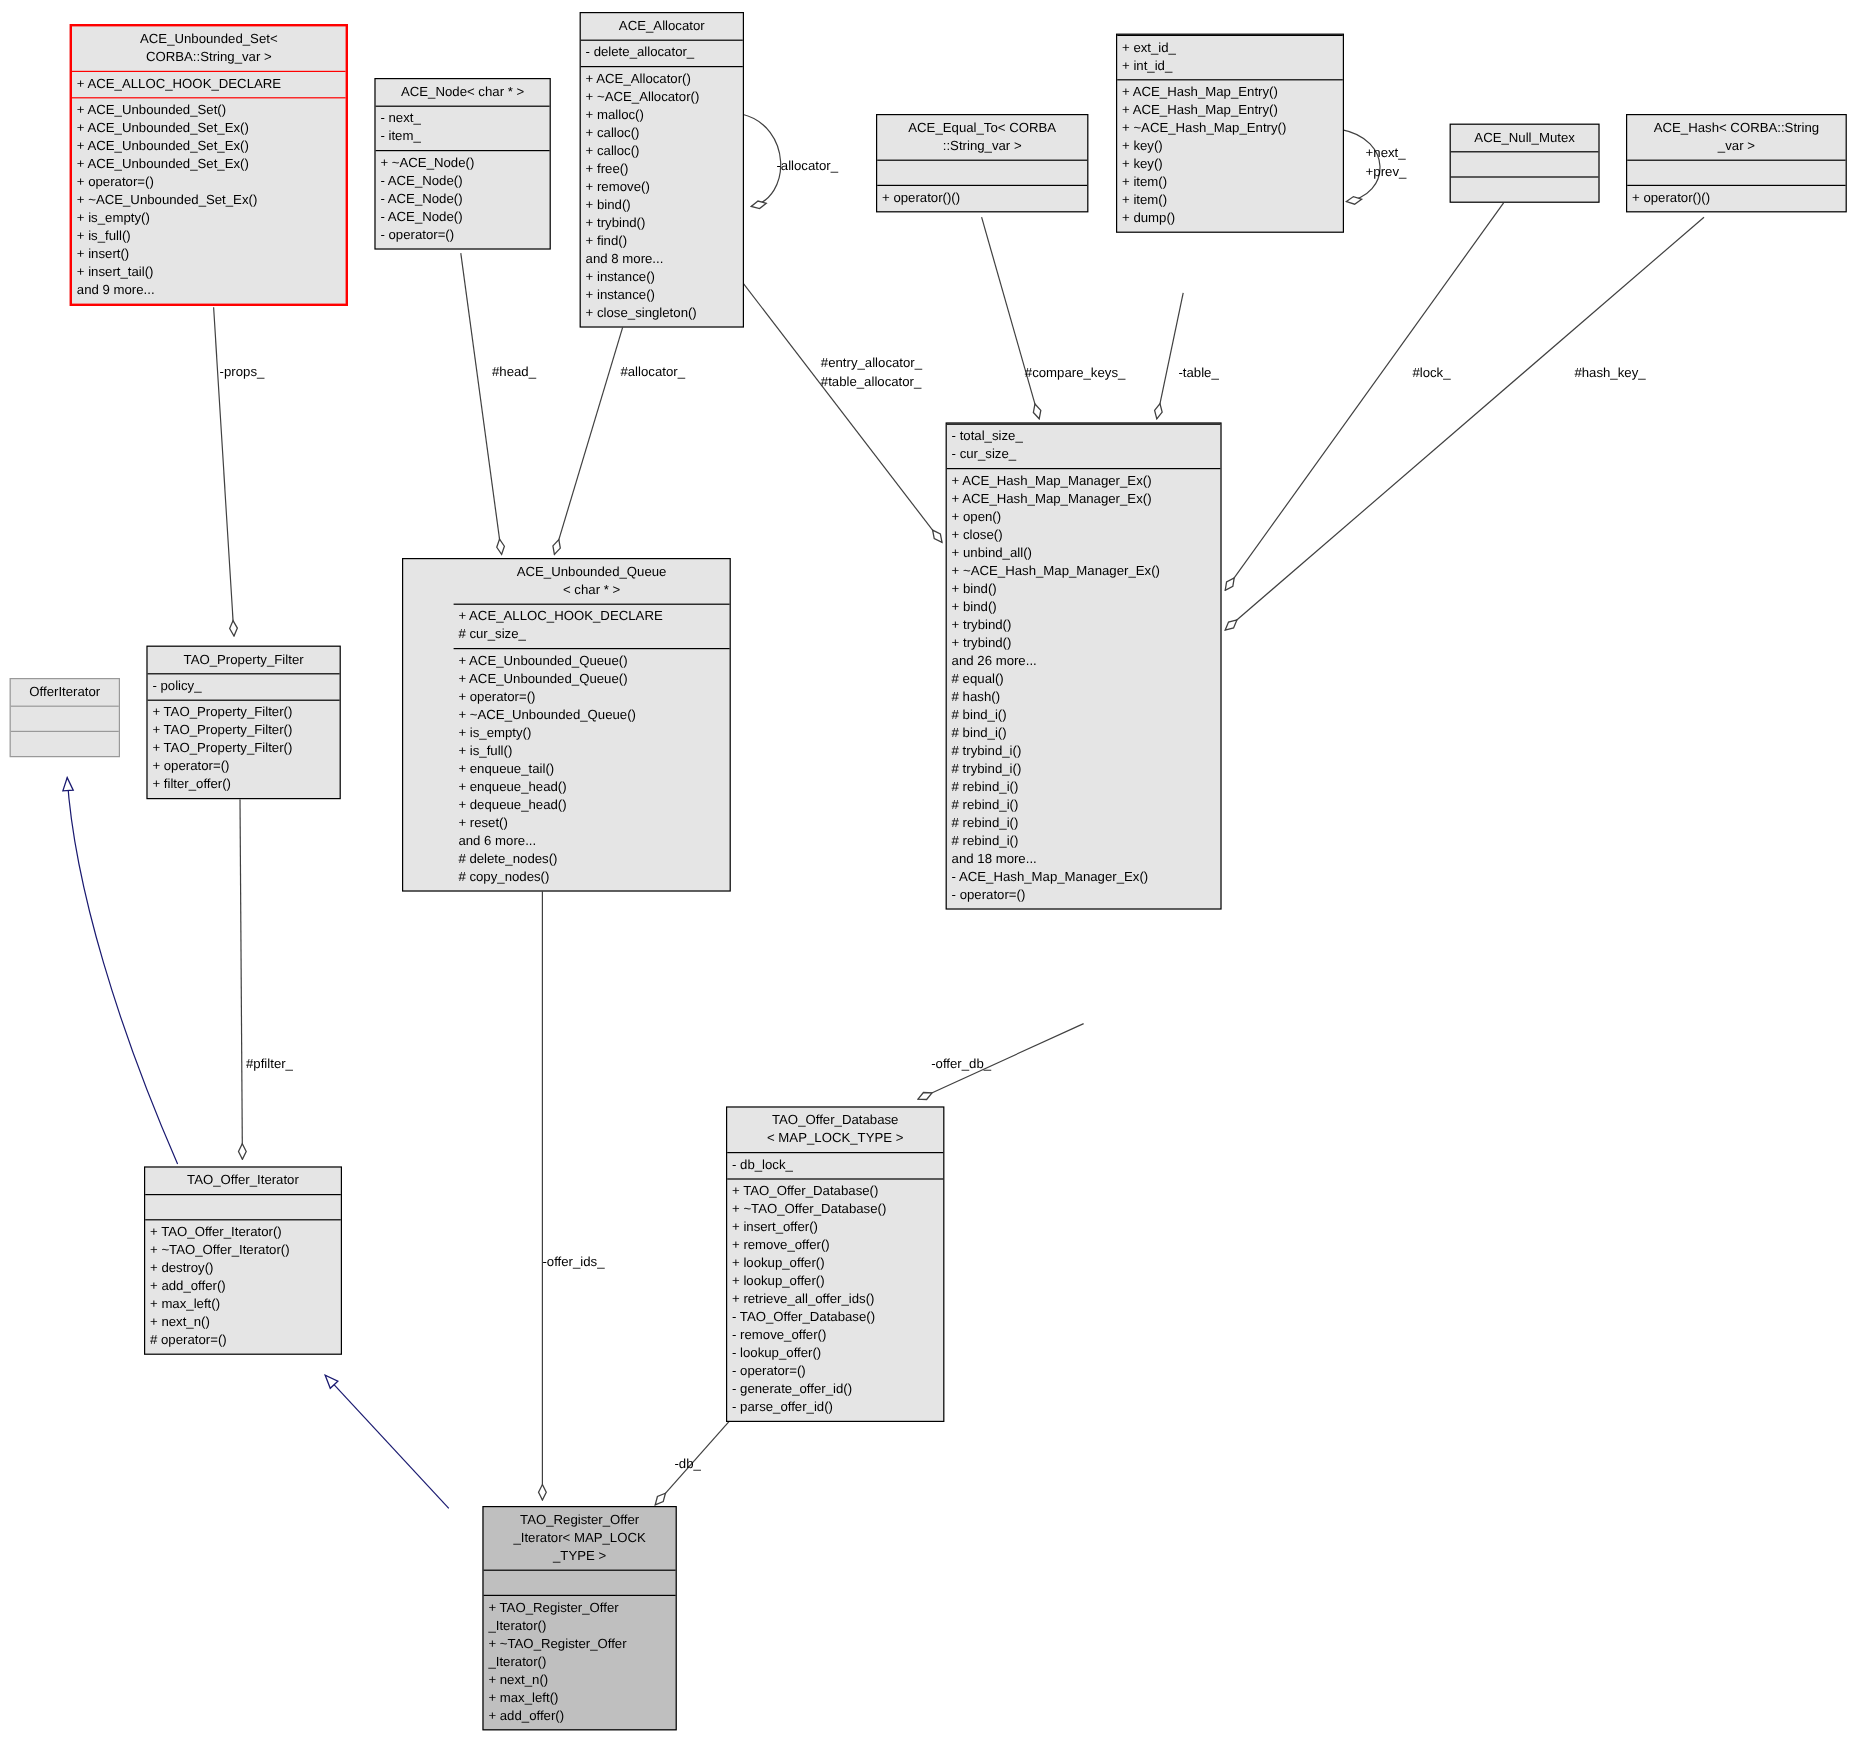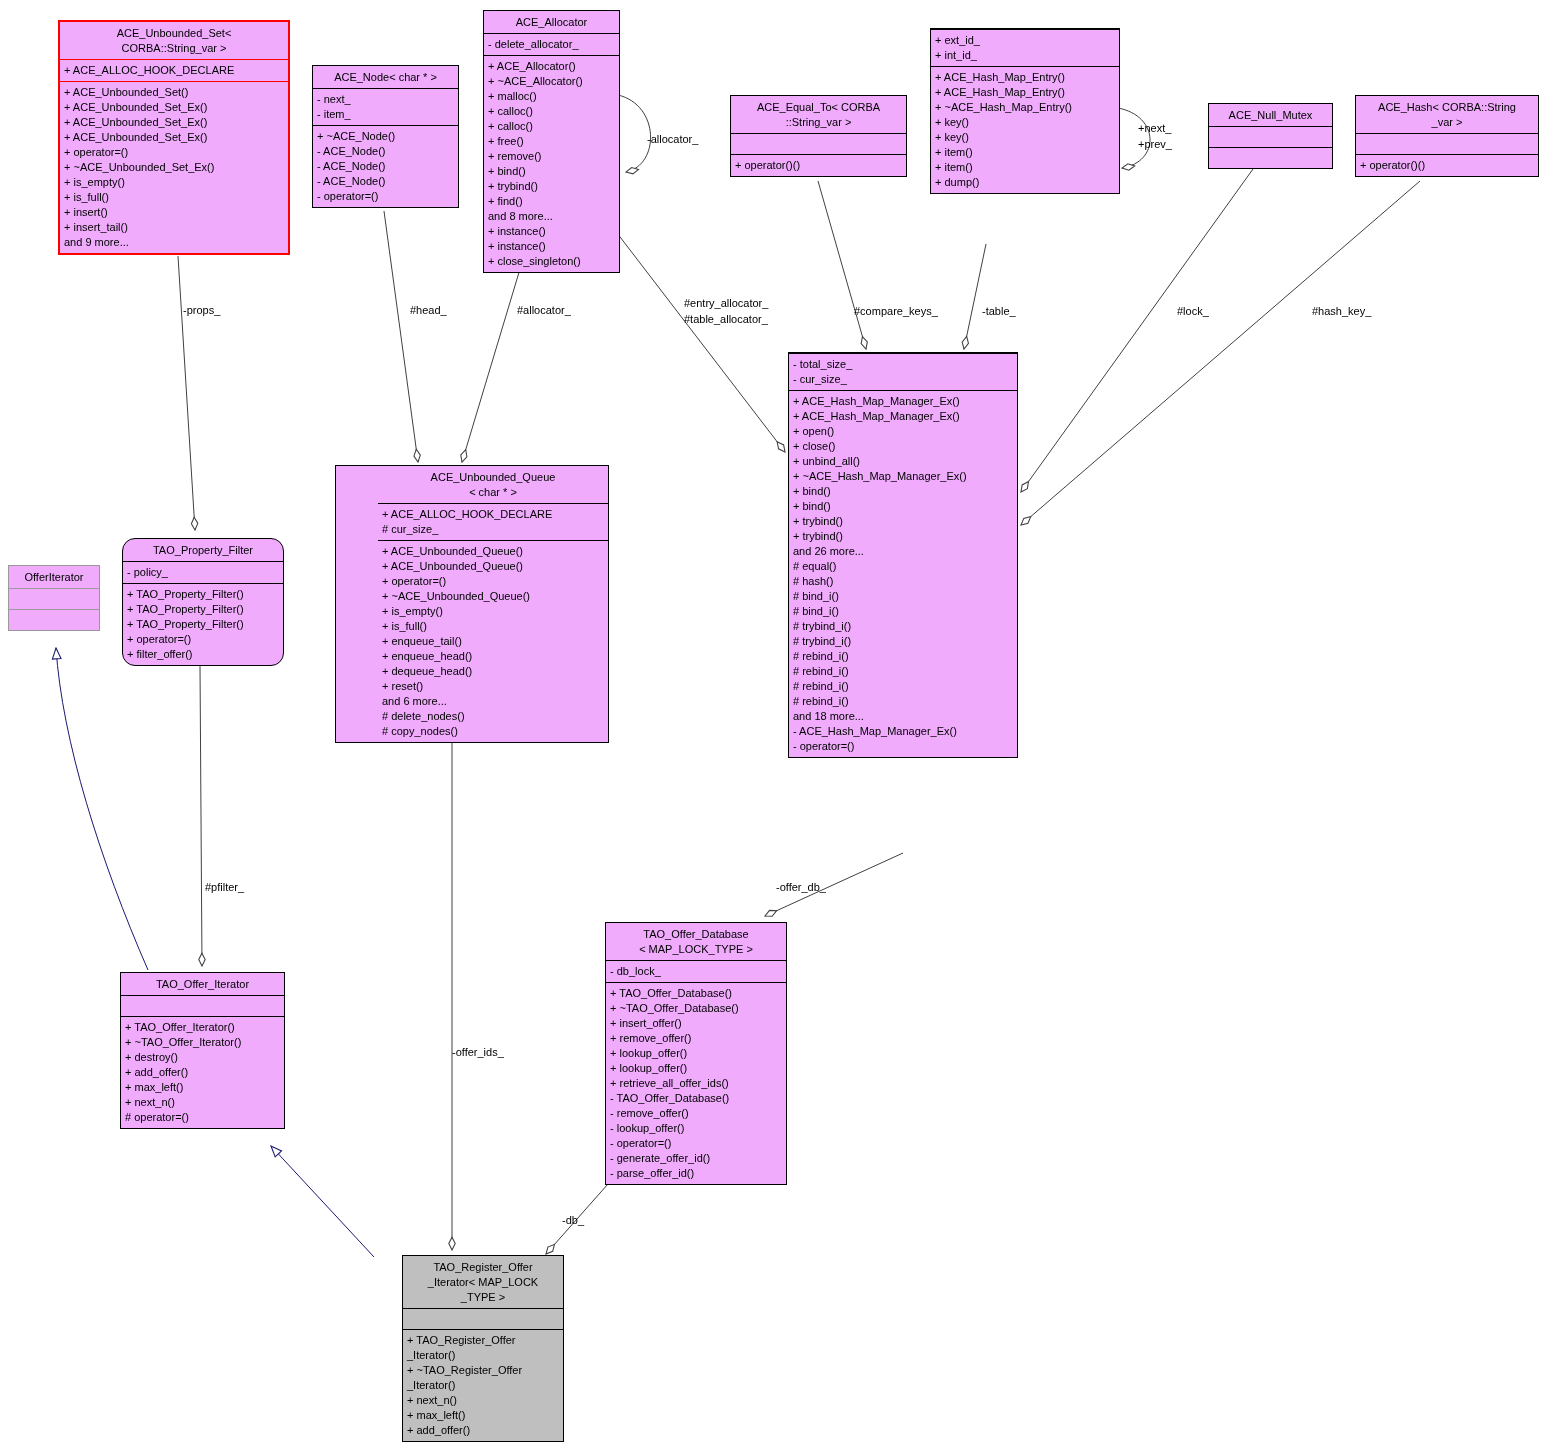--- a/index.html
+++ b/index.html
@@ -5,21 +5,21 @@
   html,body{margin:0;padding:0;background:#ffffff;}
   #diagram{
     position:relative;width:1551px;height:1453px;background:#ffffff;
     font-family:"Liberation Sans",sans-serif;font-size:11px;color:#000;
     overflow:hidden;
   }
   svg.edges{position:absolute;left:0;top:0;z-index:1;}
   .edge{fill:none;stroke:#404040;stroke-width:1;}
   .edge.inherit{stroke:#191970;}
   .uml-class{
-    position:absolute;z-index:2;background:#f0abfc;
+    position:absolute;z-index:2;background:#e5e5e5;
     border:1px solid var(--bc,#000);
   }
   .uml-class.thick{border-width:2px;}
   .cls-title{text-align:center;padding:4px 4px 3px 4px;line-height:15px;white-space:nowrap;}
   .cls-section{border-top:1px solid var(--bc,#000);padding:3px 4px;line-height:15px;min-height:14px;}
   .member{white-space:nowrap;}
   .edge-label{position:absolute;z-index:3;line-height:16px;white-space:pre-line;}
 </style>
 </head>
 <body>
@@ -181,21 +181,21 @@
         <div class="member"># trybind_i()</div>
         <div class="member"># rebind_i()</div>
         <div class="member"># rebind_i()</div>
         <div class="member"># rebind_i()</div>
         <div class="member"># rebind_i()</div>
         <div class="member">and 18 more...</div>
         <div class="member">- ACE_Hash_Map_Manager_Ex()</div>
         <div class="member">- operator=()</div>
       </div>
     </div>
-    <div class="uml-class" style="left: 122px; top: 538px; width: 160px; border-radius: 13px; --bc: #000000;">
+    <div class="uml-class" style="left: 122px; top: 538px; width: 160px; --bc: #000000;">
       <div class="cls-title">
         <div>TAO_Property_Filter</div>
       </div>
       <div class="cls-section">
         <div class="member">- policy_</div>
       </div>
       <div class="cls-section">
         <div class="member">+ TAO_Property_Filter()</div>
         <div class="member">+ TAO_Property_Filter()</div>
         <div class="member">+ TAO_Property_Filter()</div>

